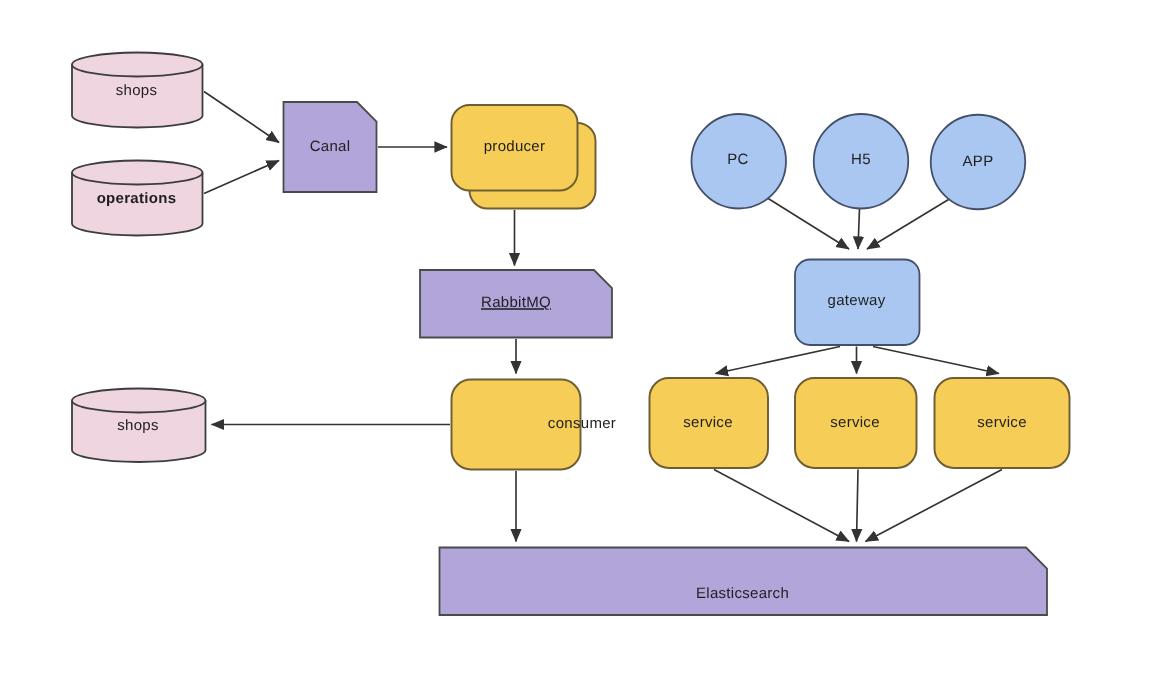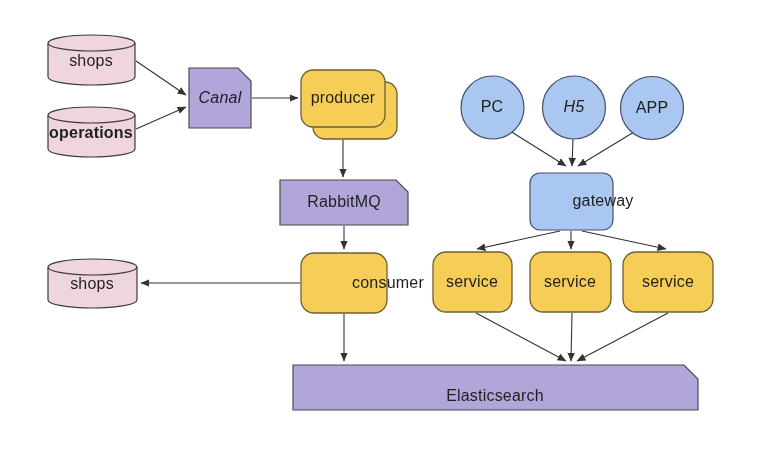--- a/index.html
+++ b/index.html
@@ -16,21 +16,21 @@
     overflow: hidden;
   }
   .canvas svg.layer {
     position: absolute;
     left: 0;
     top: 0;
   }
   .node-label {
     position: absolute;
     transform: translate(-50%, -50%);
-    font-size: 16px;
+    font-size: 10px;
     color: #1f1f1f;
     white-space: nowrap;
     pointer-events: none;
     letter-spacing: 0.2px;
   }
   
   .db    { fill: #eed5df; stroke: #3d3d3d; stroke-width: 1.2; }
   .rim   { fill: none;    stroke: #3d3d3d; stroke-width: 1.2; }
   .mq    { fill: #b2a5da; stroke: #4a4a4a; stroke-width: 1.2; }
   .app   { fill: #f6ce57; stroke: #6e5e33; stroke-width: 1.3; }
@@ -96,26 +96,26 @@
 
     <circle class="cli" cx="492.5" cy="107.5" r="31.5"></circle>
     <circle class="cli" cx="574" cy="107.5" r="31.5"></circle>
     <circle class="cli" cx="652" cy="108" r="31.5"></circle>
     <rect class="cli" x="530" y="173" width="83" height="57" rx="10"></rect>
   </svg>
 
   <div class="node-label" style="left:91px;  top:61px;">shops</div>
   <div class="node-label" style="left:91px;  top:133px;font-weight:bold;">operations</div>
   <div class="node-label" style="left:92px;  top:284px;">shops</div>
-  <div class="node-label" style="left:220px; top:98px;font-style:italic;">Canal</div>
+  <div class="node-label" style="left:220px; top:98px;">Canal</div>
   <div class="node-label" style="left:343px; top:98px;">producer</div>
-  <div class="node-label" style="left:344px; top:202px;">RabbitMQ</div>
+  <div class="node-label" style="left:344px; top:202px;text-decoration:underline;">RabbitMQ</div>
   <div class="node-label" style="left:344px; top:283px;margin-left:44px;">consumer</div>
   <div class="node-label" style="left:492px; top:107px;">PC</div>
-  <div class="node-label" style="left:574px; top:107px;font-style:italic;">H5</div>
+  <div class="node-label" style="left:574px; top:107px;">H5</div>
   <div class="node-label" style="left:652px; top:108px;text-align:right;">APP</div>
-  <div class="node-label" style="left:571px; top:201px;margin-left:32px;">gateway</div>
+  <div class="node-label" style="left:571px; top:201px;">gateway</div>
   <div class="node-label" style="left:472px; top:282px;">service</div>
   <div class="node-label" style="left:570px; top:282px;">service</div>
   <div class="node-label" style="left:668px; top:282px;">service</div>
   <div class="node-label" style="left:495px; top:396px;">Elasticsearch</div>
 
 </div>
 
 </body></html>

